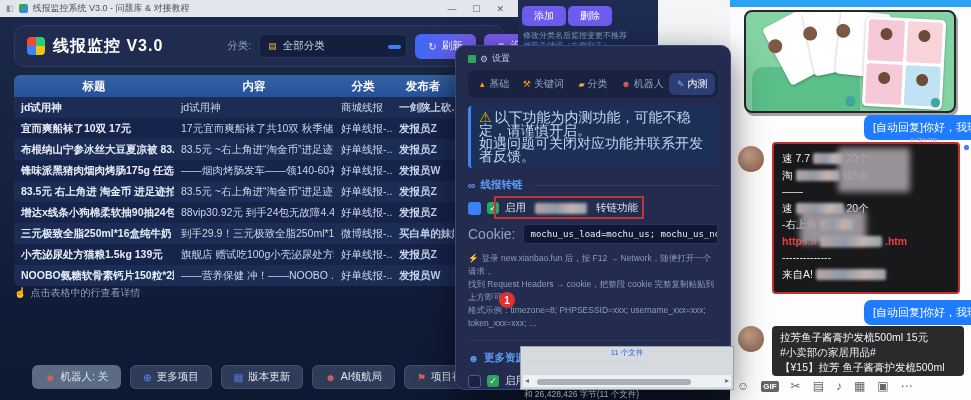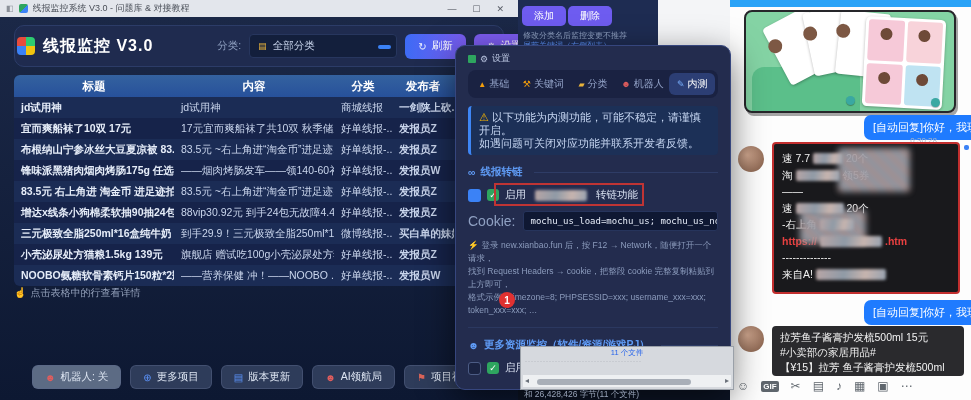--- a/index.html
+++ b/index.html
@@ -11,21 +11,21 @@
     color:#d7deed;
   }
   
   .main-window { position:absolute; left:0; top:0; width:518px; height:400px; z-index:1; }
   .titlebar { height:17px; background:#e3e6ec; display:flex; align-items:center; gap:5px; padding:0 6px; font-size:9px; color:#4a4f58; }
   .titlebar .app-ico { width:9px; height:9px; background:linear-gradient(135deg,#2ea55f 50%,#3b82f6 50%); border-radius:2px; }
   .titlebar .tb-ico { color:#8a8f98; font-size:8px; }
   .tb-title { white-space:nowrap; overflow:hidden; }
   .tb-controls { margin-left:auto; display:flex; gap:16px; color:#5a5f68; font-size:9px; padding-right:8px; }
   .main-body { height:383px; background:linear-gradient(180deg,#1b2847,#0d1832); padding:8px 14px; position:relative; }
-  .header-card { height:42px; background:#1f2b4f; border:1px solid #2c3c68; border-radius:10px; display:flex; align-items:center; padding:0 2px; gap:8px; }
+  .header-card { height:42px; background:#1f2b4f; border:1px solid #2c3c68; border-radius:10px; display:flex; align-items:center; padding:0 12px; gap:8px; }
   .logo { width:18px; height:18px; border-radius:4px; overflow:hidden; display:grid; grid-template-columns:1fr 1fr; grid-template-rows:1fr 1fr; flex:none; }
   .logo i:nth-child(1){background:#e74c3c}.logo i:nth-child(2){background:#2ecc71}.logo i:nth-child(3){background:#3b82f6}.logo i:nth-child(4){background:#f1c40f}
   .app-title { font-size:16px; font-weight:bold; color:#fff; letter-spacing:1px; white-space:nowrap; }
   .cat-label { margin-left:56px; font-size:10.5px; color:#8fa0c0; white-space:nowrap; }
   .select { width:148px; height:24px; background:#131f3c; border:1px solid #27365e; border-radius:4px; display:flex; align-items:center; gap:6px; padding:0 8px; font-size:10.5px; color:#c7d3ea; position:relative; flex:none; }
   .select .fold { color:#e8b33a; font-size:9px; }
   .select .dash { position:absolute; right:5px; top:10px; width:13px; height:4px; background:#3b82f6; border-radius:2px; }
   .btn { height:25px; padding:0 13px; border-radius:6px; color:#fff; font-size:10.5px; display:flex; align-items:center; gap:5px; white-space:nowrap; cursor:pointer; border:none; }
   .btn-refresh { background:linear-gradient(90deg,#3d6bf5,#7a5cf0); }
   .btn-settings { background:#7c5cf0; }
@@ -57,21 +57,21 @@
   .bt-line2 { position:absolute; left:5px; top:40px; font-size:8px; color:#5a90f5; white-space:nowrap; }
   .white-frag { position:absolute; left:658px; top:0; width:73px; height:62px; background:#f4f5f7; z-index:1; }
   
   .dialog { position:absolute; left:455px; top:45px; width:276px; height:345px; background:#232c4e; border:1px solid #36467e; border-radius:10px; box-shadow:0 10px 34px rgba(0,0,0,.55); padding:6px 12px; z-index:5; }
   .dlg-title { display:flex; align-items:center; gap:4px; font-size:9px; color:#b6c1dd; }
   .dlg-title .wico { width:8px; height:8px; background:#2ea55f; border-radius:1px; }
   .tabs { display:flex; gap:4px; margin-top:5px; background:#1a2242; border-radius:8px; padding:3px; }
   .tab { flex:1; height:22px; display:flex; align-items:center; justify-content:center; gap:3px; font-size:10px; color:#93a3c8; border-radius:6px; cursor:pointer; white-space:nowrap; }
   .tab.active { background:#2c3e74; color:#fff; }
   .t-flame{color:#f59e0b;font-size:8px}.t-key{color:#f59e0b;font-size:9px}.t-folder{color:#e8b33a;font-size:8px}.t-robot{color:#e05d5d;font-size:9px}.t-pencil{color:#7ab1ff;font-size:9px}
-  .warnbox { margin-top:8px; background:#1c3057; border-left:3px solid #3e86f5; border-radius:4px; padding:5px 8px; font-size:11px; color:#c6d6f2; line-height:13px; }
+  .warnbox { margin-top:8px; background:#1c3057; border-left:3px solid #3e86f5; border-radius:4px; padding:5px 8px; font-size:14px; color:#c6d6f2; line-height:13px; }
   .warnbox .wi { color:#f5b301; margin-right:3px; }
   .section { margin-top:10px; display:flex; align-items:center; gap:5px; color:#5f9bf5; font-size:10.5px; font-weight:bold; white-space:nowrap; }
   .section::after { content:""; flex:1; height:1px; background:#2e3c66; margin-left:6px; }
   .chk-row { position:relative; display:flex; align-items:center; gap:6px; margin-top:9px; font-size:10.5px; color:#dbe3f3; }
   .chk { width:13px; height:13px; border-radius:3px; background:#3b82f6; flex:none; cursor:pointer; }
   .chk.off { background:#1a2342; border:1px solid #4c5c85; }
   .okbadge { width:12px; height:12px; border-radius:3px; background:#2ea55f; color:#fff; font-size:9px; line-height:12px; text-align:center; flex:none; }
   .red-rect { position:absolute; left:26px; top:-5px; width:150px; height:23px; border:2px solid #bf3434; pointer-events:none; }
   .cookie-row { display:flex; align-items:center; gap:8px; margin-top:9px; }
   .cookie-label { font-size:14px; color:#8fa0c2; flex:none; }

